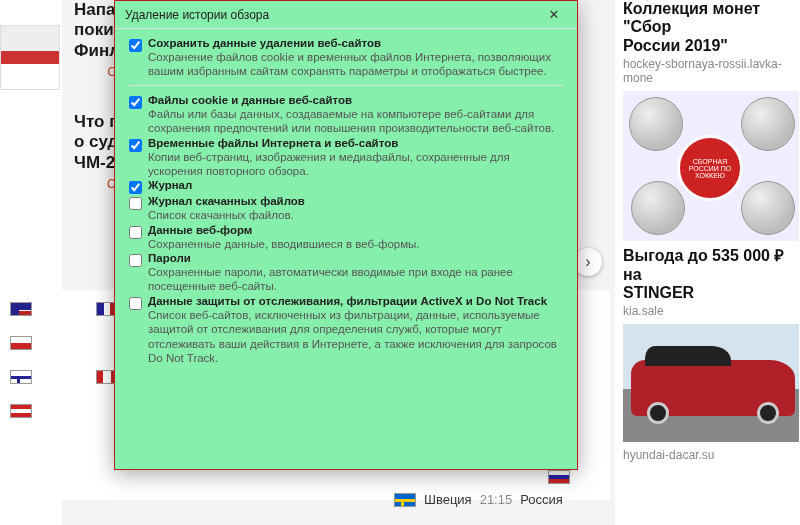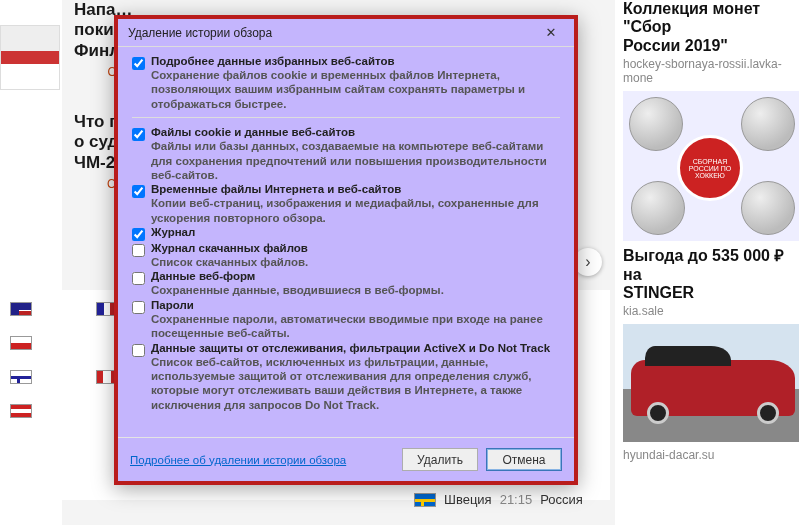--- a/index.html
+++ b/index.html
@@ -109,24 +109,24 @@
     border-radius: 14px 26px 6px 6px / 14px 18px 6px 6px;
   }
   .car::before{content:"";position:absolute;left:14px;top:-14px;width:86px;height:20px;
     background:#222;border-radius:10px 20px 0 0/12px 14px 0 0;}
   .wheel{position:absolute;bottom:-8px;width:22px;height:22px;border-radius:50%;background:#222;border:3px solid #ccc;}
   .wheel.w1{left:16px;} .wheel.w2{right:16px;}
 
   
   .dialog {
     position:absolute;
-    left:114px; top:15px;
+    left:114px; top:0;
     width:464px; height:470px;
-    background:#c4b5fd;
-    border:4px solid #b91c1c;
+    background:#86efac;
+    border:1px solid #b91c1c;
     box-shadow: 0 4px 20px rgba(0,0,0,.35);
     display:flex; flex-direction:column;
     z-index:10;
   }
   .dlg-titlebar{
     height:28px; display:flex; align-items:center; justify-content:space-between;
     padding:0 6px 0 10px; font-size:12px; color:#222;
     border-bottom:1px solid #ddd;
   }
   .dlg-close{
@@ -134,38 +134,38 @@
     font-size:13px;color:#333;
   }
   .dlg-body{
     flex:1; overflow:hidden; padding:8px 14px 4px 14px;
     font-size:11.5px; color:#222;
   }
   .opt { display:flex; align-items:flex-start; margin:0 0 1px 0;}
   .opt input[type=checkbox]{ margin:2px 6px 0 0; width:13px;height:13px;}
   .opt .txt { flex:1; }
   .opt .ttl { font-weight:700; }
-  .opt .desc{ color:#555; line-height:1.25; margin-top:1px;font-weight:bold;}
+  .opt .desc{ color:#555; line-height:1.25; margin-top:1px;}
   .sep { height:1px; background:#ddd; margin:6px 0 8px 0;}
   .dlg-footer{
     height:44px; border-top:1px solid #e4e4e4;
     display:flex; align-items:center; justify-content:space-between;
     padding:0 12px;
   }
   .link { color:#0066cc; text-decoration:underline; font-size:11.5px;}
   .btns { display:flex; gap:8px;}
   .btn {
     min-width:76px; height:23px; font-size:12px;
     background:#efefef; border:1px solid #adadad;
     display:flex;align-items:center;justify-content:center;
     padding:0 10px;
   }
   .btn.primary{ border:1px solid #3a76b8; box-shadow:0 0 0 1px #88b4e4 inset;}
   .match-row {
-    position:absolute; left:414px; top:492px;
+    position:absolute; left:394px; top:492px;
     display:flex; align-items:center; gap:8px; font-size:13px;
     z-index:5;
   }
   .match-row .time{color:#888;}
 </style>
 </head>
 <body>
 
 <div class="bg-col-left">
   <div class="bg-thumb"></div>
@@ -248,21 +248,21 @@
     <span>Удаление истории обзора</span>
     <div class="dlg-close">
       <span>✕</span>
     </div>
   </div>
   <div class="dlg-body">
 
     <div class="opt">
       <input type="checkbox" checked="" style="">
       <div class="txt">
-        <div class="ttl">Подробнее данные избранных веб-сайтов</div>
+        <div class="ttl">Сохранить данные удалении веб-сайтов</div>
         <div class="desc">Сохранение файлов cookie и временных файлов Интернета, позволяющих вашим избранным сайтам сохранять параметры и отображаться быстрее.</div>
       </div>
     </div>
     <div class="sep"></div>
 
     <div class="opt">
       <input type="checkbox" checked="" style="">
       <div class="txt">
         <div class="ttl">Файлы cookie и данные веб-сайтов</div>
         <div class="desc">Файлы или базы данных, создаваемые на компьютере веб-сайтами для сохранения предпочтений или повышения производительности веб-сайтов.</div>
@@ -310,20 +310,13 @@
 
     <div class="opt">
       <input type="checkbox" style="">
       <div class="txt">
         <div class="ttl">Данные защиты от отслеживания, фильтрации ActiveX и Do Not Track</div>
         <div class="desc">Список веб-сайтов, исключенных из фильтрации, данные, используемые защитой от отслеживания для определения служб, которые могут отслеживать ваши действия в Интернете, а также исключения для запросов Do Not Track.</div>
       </div>
     </div>
 
   </div>
-  <div class="dlg-footer">
-    <a class="link" href="#">Подробнее об удалении истории обзора</a>
-    <div class="btns">
-      <div class="btn">Удалить</div>
-      <div class="btn primary">Отмена</div>
-    </div>
-  </div>
 </div>
 
 </body></html>

